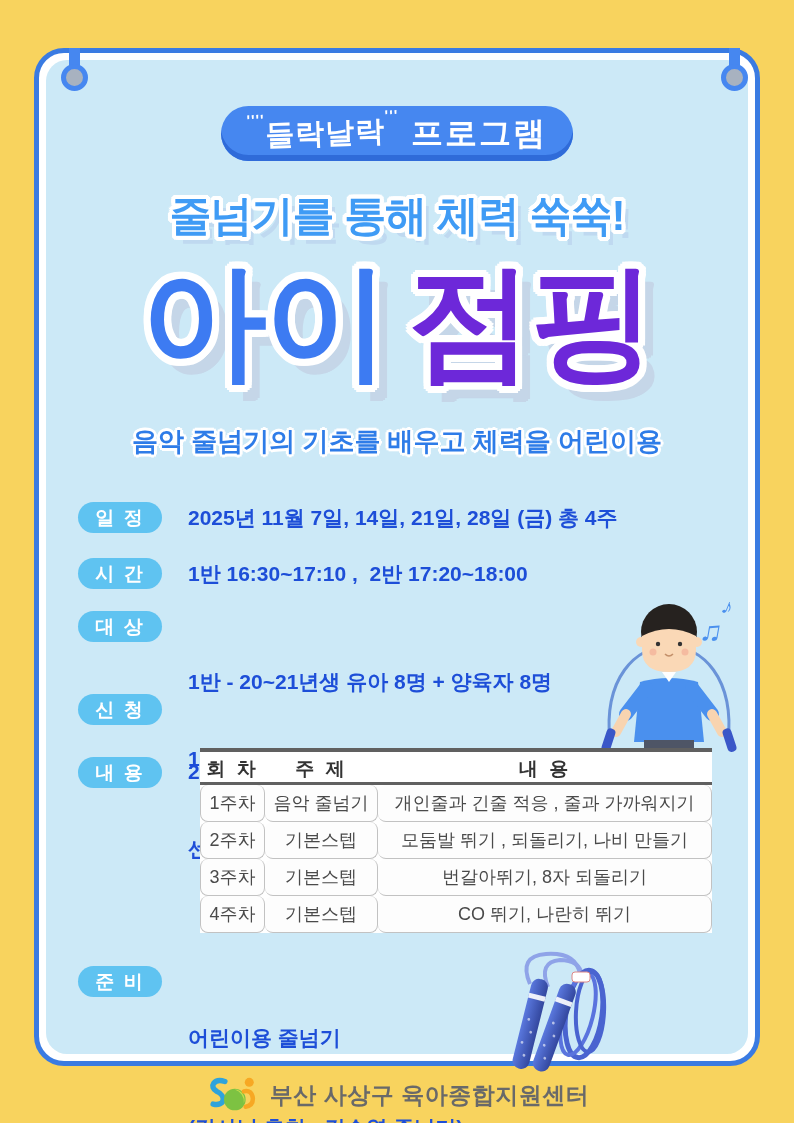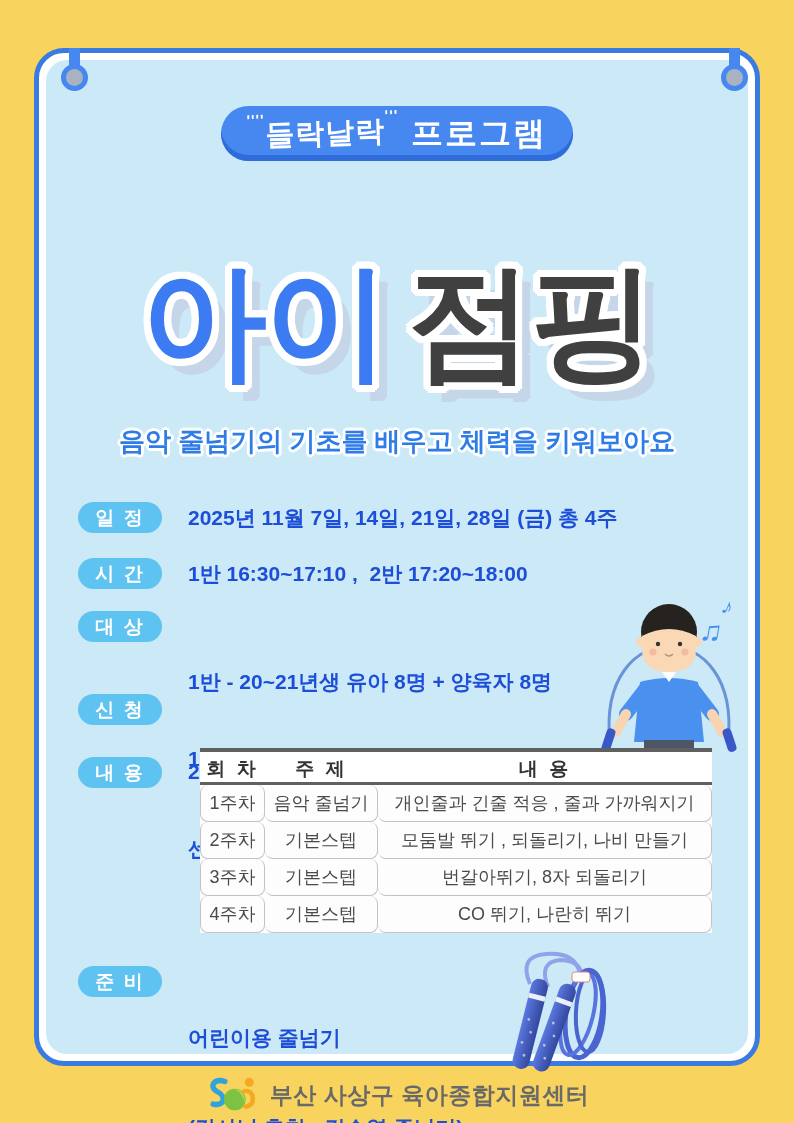--- a/index.html
+++ b/index.html
@@ -36,21 +36,21 @@
         2px 4px 0 #fff,-2px 4px 0 #fff,2px -4px 0 #fff,-2px -4px 0 #fff,
         7px 8px 0 #BFD9F0; }
   .main-title { position:absolute; top:252px; left:0; width:100%; text-align:center; z-index:3;
       font-size:126px; line-height:140px; font-weight:900; letter-spacing:-3px;
       text-shadow: 7px 0 0 #fff,-7px 0 0 #fff,0 7px 0 #fff,0 -7px 0 #fff,
         5px 5px 0 #fff,-5px 5px 0 #fff,5px -5px 0 #fff,-5px -5px 0 #fff,
         7px 3px 0 #fff,7px -3px 0 #fff,-7px 3px 0 #fff,-7px -3px 0 #fff,
         3px 7px 0 #fff,-3px 7px 0 #fff,3px -7px 0 #fff,-3px -7px 0 #fff,
         13px 15px 0 #C5D6E8, 15px 13px 0 #C5D6E8, 11px 16px 0 #C5D6E8; }
   .title-word1 { color:#3D7BF2; }
-  .title-word2 { color:#404040; margin-left:20px; }
+  .title-word2 { color:#6d28d9; margin-left:20px; }
   .subtitle { position:absolute; top:424px; left:0; width:100%; text-align:center; z-index:3;
       font-size:26px; font-weight:800; color:#2E7CE8;
       text-shadow: 3px 0 0 #fff,-3px 0 0 #fff,0 3px 0 #fff,0 -3px 0 #fff,
         2px 2px 0 #fff,-2px 2px 0 #fff,2px -2px 0 #fff,-2px -2px 0 #fff; }
 
   
   .info-badge { position:absolute; left:78px; width:84px; height:31px; background:#5FC3F1;
       border-radius:17px; color:#fff; font-size:19px; font-weight:700; letter-spacing:2px;
       display:flex; align-items:center; justify-content:center; z-index:3; }
   .info-text { position:absolute; left:188px; z-index:3; font-size:21px; font-weight:600;
@@ -99,26 +99,27 @@
   <div class="ring ring-right">
     <div class="strap"></div>
     <div class="grommet"></div>
   </div>
 
   <div class="program-badge">
     <span class="logo-script"><span class="logo-marks">''''</span><span>들락날락</span><span class="logo-marks">'''</span></span>
     <span class="program-label">프로그램</span>
   </div>
 
+  <div class="tagline">줄넘기를 통해 체력 쑥쑥!</div>
 
   <div class="main-title">
     <span class="title-word1">아이</span><span class="title-word2">점핑</span>
   </div>
 
-  <div class="subtitle">음악 줄넘기의 기초를 배우고 체력을 키워보아요</div>
+  <div class="subtitle">음악 줄넘기의 기초를 배우고 체력을 어린이용</div>
 
   <div class="info-badge b-schedule">일 정</div>
   <div class="info-text t-schedule">2025년 11월 7일, 14일, 21일, 28일 (금) 총 4주</div>
 
   <div class="info-badge b-time">시 간</div>
   <div class="info-text t-time">1반 16:30~17:10 ,  2반 17:20~18:00</div>
 
   <div class="info-badge b-target">대 상</div>
   <div class="info-text t-target">
     <div>1반 - 20~21년생 유아 8명 + 양육자 8명</div>

